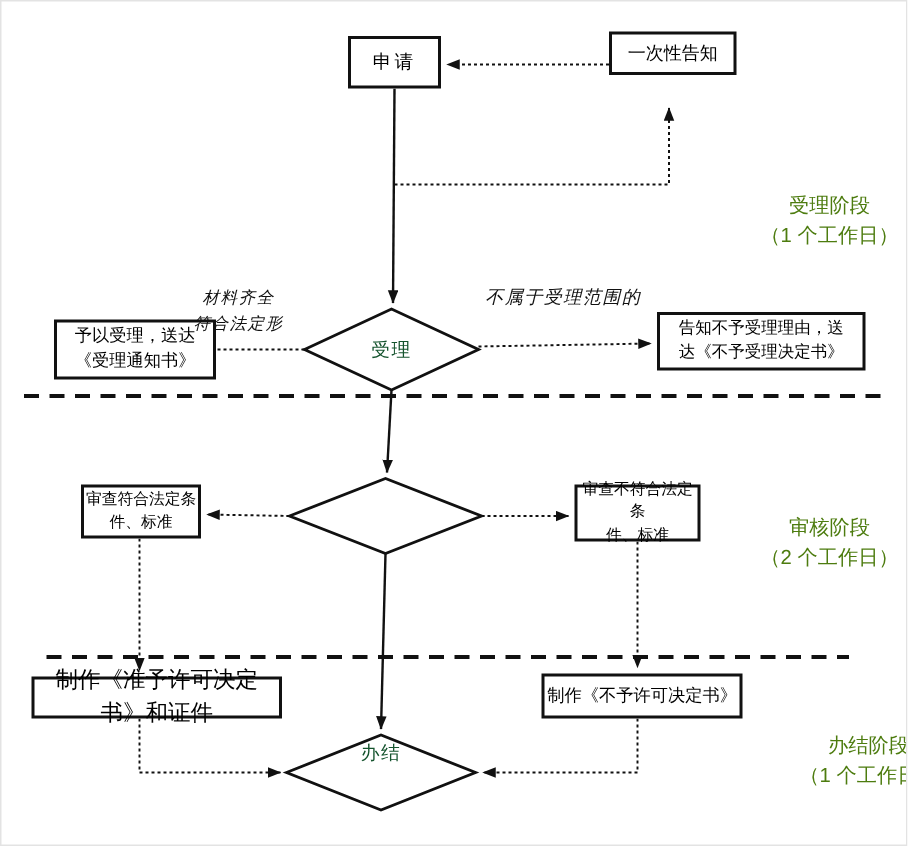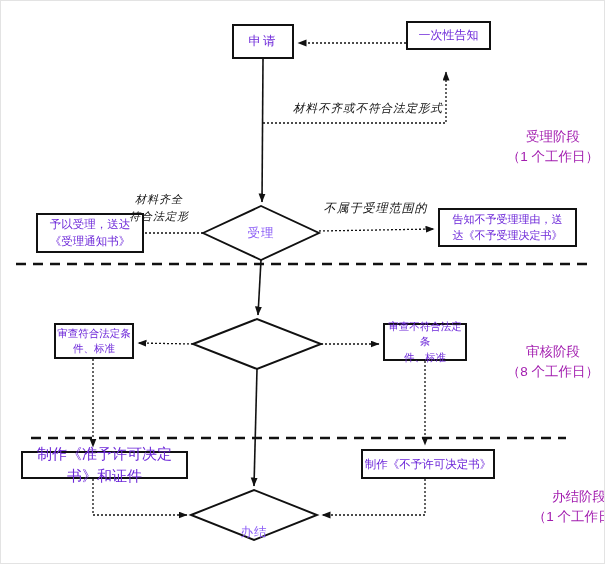--- a/index.html
+++ b/index.html
@@ -5,32 +5,32 @@
   html,body{margin:0;padding:0;background:#ffffff;}
   .canvas{
     position:relative;width:605px;height:564px;background:#ffffff;
     font-family:"Liberation Sans","DejaVu Sans",sans-serif;color:#111;
     border:1px solid #e3e3e3;box-sizing:border-box;overflow:hidden;
   }
   svg.wires{position:absolute;left:0;top:0;width:605px;height:564px;}
   .box{
     position:absolute;border:2px solid #111;background:#fff;
     display:flex;align-items:center;justify-content:center;text-align:center;
-    white-space:pre-line;box-sizing:border-box;line-height:1.45;color:#6d28d9;
+    white-space:pre-line;box-sizing:border-box;line-height:1.45;color:#000000;
   }
   .dlabel{
     position:absolute;display:flex;align-items:center;justify-content:center;
-    text-align:center;font-size:12.5px;letter-spacing:1px;color:#8b5cf6;
+    text-align:center;font-size:12.5px;letter-spacing:1px;color:#14532d;
   }
   .note{
     position:absolute;font-style:italic;color:#111;text-align:center;
     white-space:pre-line;line-height:1.5;letter-spacing:1px;
   }
   .stage{
-    position:absolute;font-size:13.5px;color:#a21caf;text-align:center;
+    position:absolute;font-size:13.5px;color:#4d7c0f;text-align:center;
     white-space:pre-line;line-height:1.5;
   }
 </style>
 </head>
 <body>
 
 <div class="canvas">
 
   <svg class="wires" viewBox="0 0 605 564" xmlns="http://www.w3.org/2000/svg">
     <defs>
@@ -76,27 +76,26 @@
 件、标准</div>
 
   <div class="box" style="left:382px;top:322px;width:84px;height:38px;font-size:10.5px;">审查不符合法定条
 件、标准</div>
 
   <div class="box" style="left:20px;top:450px;width:167px;height:28px;font-size:15px;">制作《准予许可决定书》和证件</div>
 
   <div class="box" style="left:360px;top:448px;width:134px;height:30px;font-size:11.5px;">制作《不予许可决定书》</div>
 
   <div class="dlabel" style="left:202px;top:205px;width:116px;height:54px;">受理</div>
-  <div class="dlabel" style="left:190px;top:506px;width:126px;height:50px;">办结</div>
+  <div class="dlabel" style="left:190px;top:476px;width:126px;height:50px;">办结</div>
 
-  <div class="note" style="left:282px;top:99px;width:170px;font-size:11.5px;">材料不齐或不符合法定形式</div>
   <div class="note" style="left:116px;top:190px;width:84px;font-size:11px;">材料齐全
 符合法定形</div>
-  <div class="note" style="left:312px;top:198px;width:125px;font-size:12px;">不属于受理范围的</div>
+  <div class="note" style="left:312px;top:188px;width:125px;font-size:12px;">不属于受理范围的</div>
 
   <div class="stage" style="left:502px;top:126px;width:100px;">受理阶段
 （1 个工作日）</div>
   <div class="stage" style="left:502px;top:341px;width:100px;">审核阶段
-（8 个工作日）</div>
+（2 个工作日）</div>
   <div class="stage" style="left:528px;top:486px;width:100px;">办结阶段
 （1 个工作日）</div>
 
 </div>
 
 </body></html>

